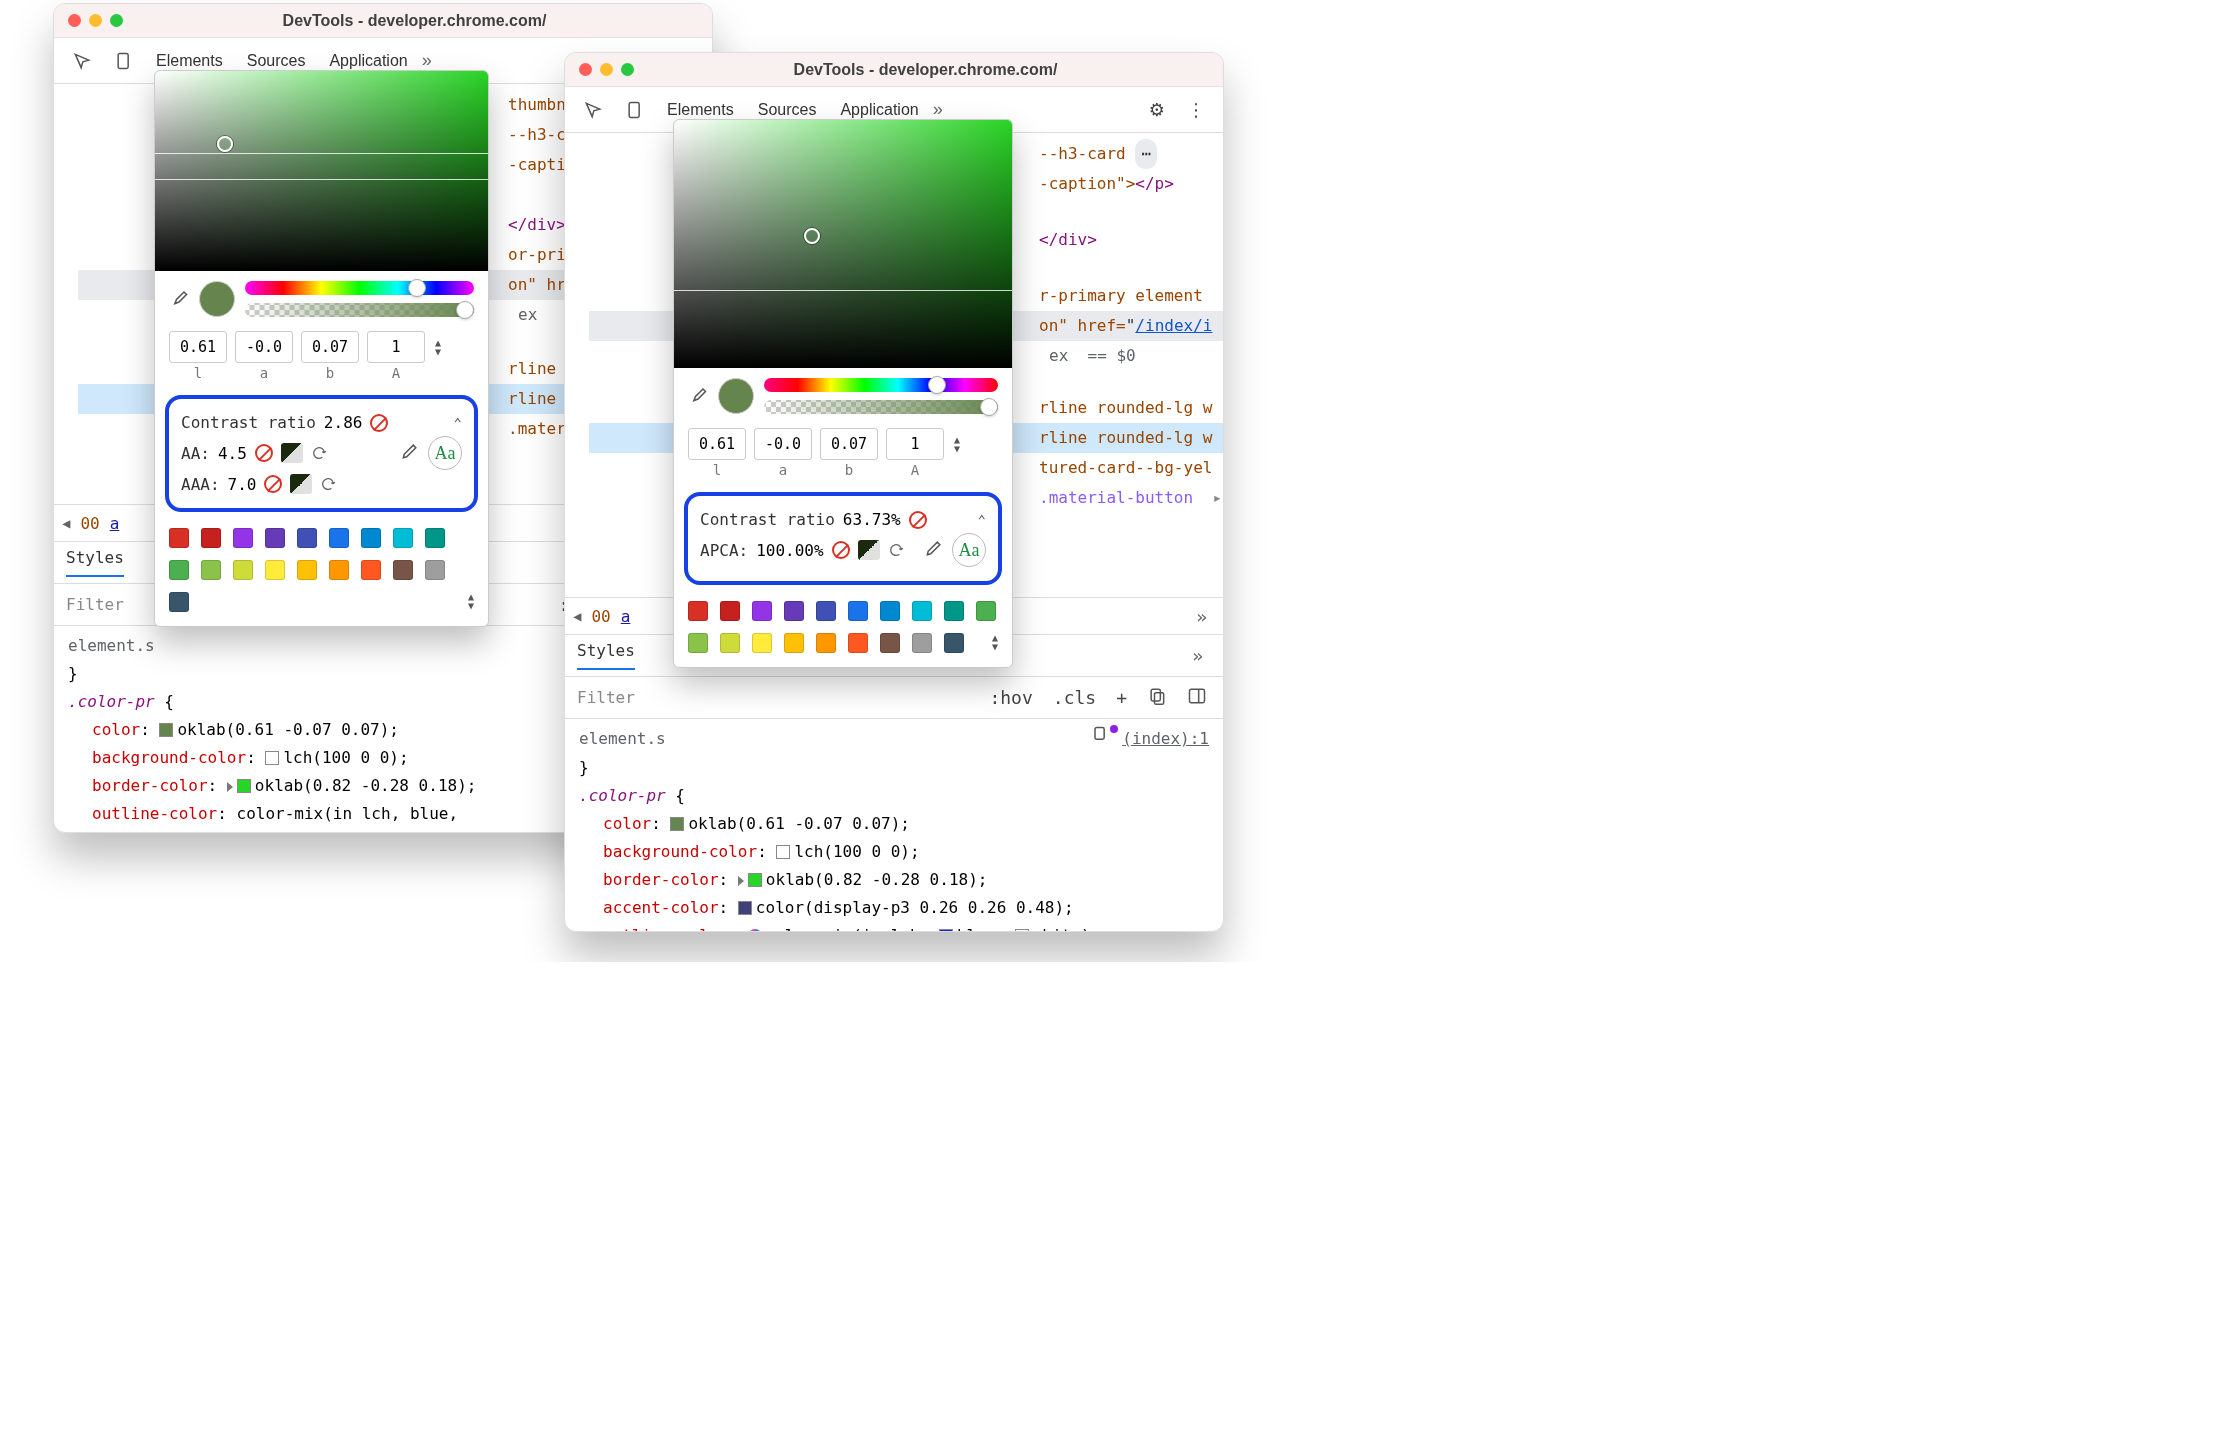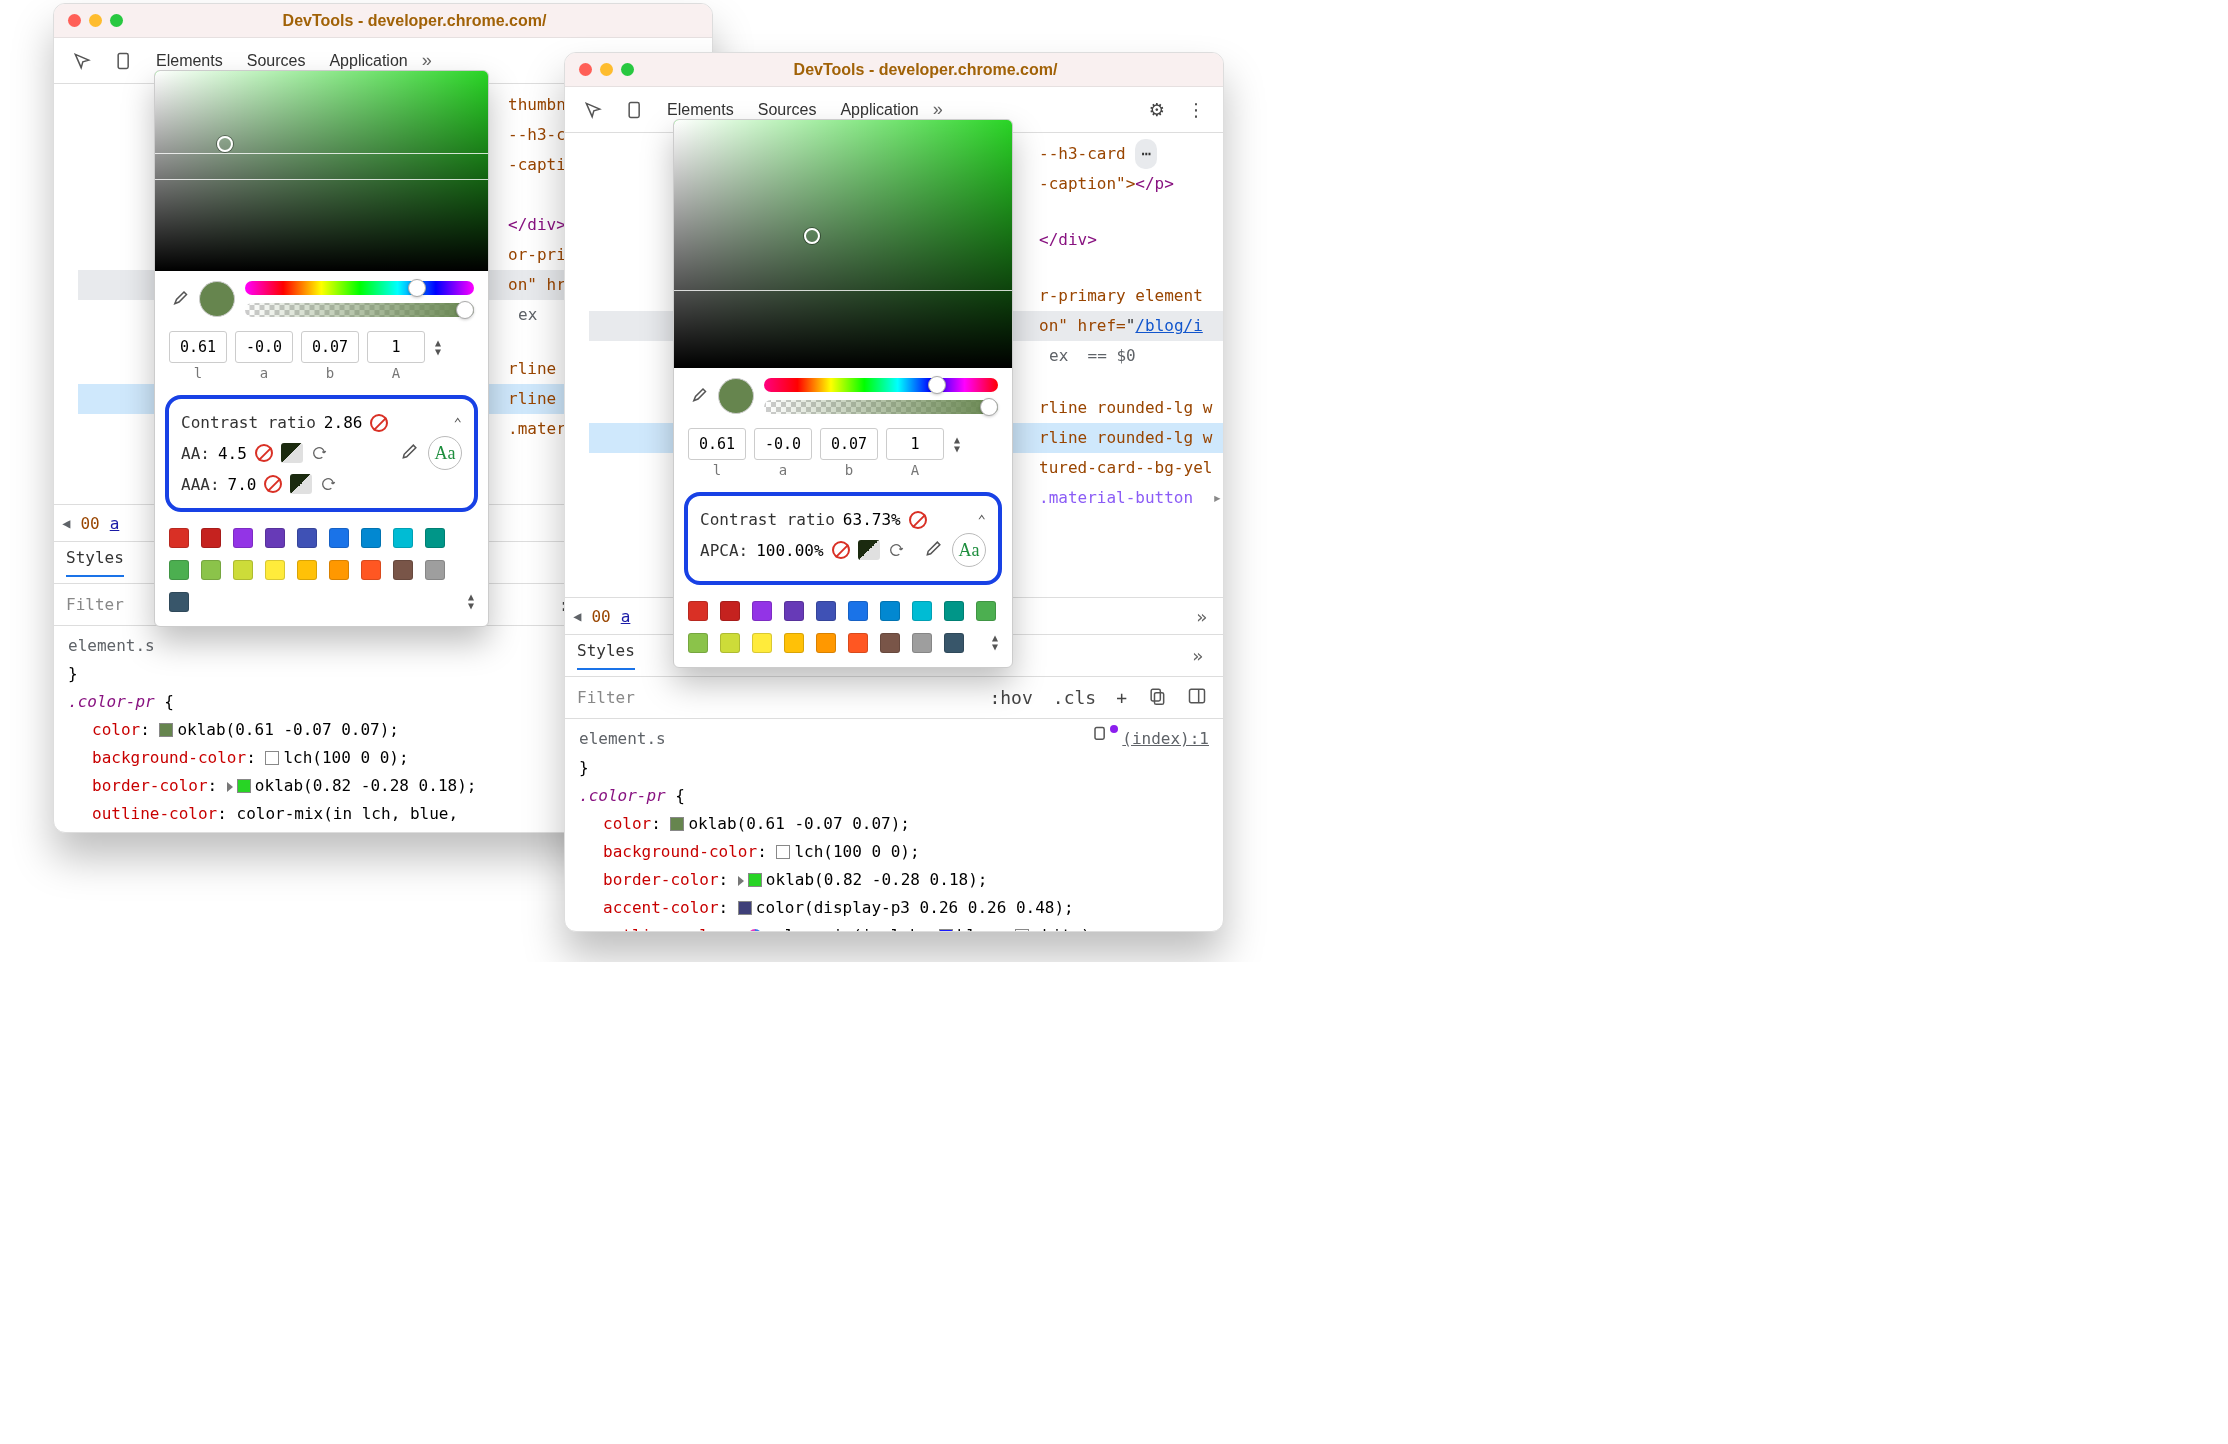--- a/index.html
+++ b/index.html
@@ -30,21 +30,21 @@
   }
   .dot { width: 13px; height: 13px; border-radius: 50%; }
   .dot.red { background: #ff5f57; }
   .dot.yellow { background: #febc2e; }
   .dot.green { background: #28c840; }
   .wtitle {
     flex: 1;
     text-align: center;
     font-size: 16px;
     font-weight: 600;
-    color: #a16207;
+    color: #404040;
   }
   .toolbar {
     height: 46px;
     border-bottom: 1px solid #ddd;
     display: flex;
     align-items: center;
     padding: 0 10px;
     gap: 6px;
     font-size: 16px;
   }
@@ -466,21 +466,21 @@
   </div>
 
   <div class="content">
     <div class="codearea">
       <div style="padding-left:450px;"><span class="attr">--h3-card</span> <span class="pill">⋯</span></div>
       <div style="padding-left:450px;"><span class="attr">-caption"&gt;</span><span class="tag">&lt;/p&gt;</span></div>
       <div style="height:26px;"></div>
       <div style="padding-left:450px;" class="tag"><span>&lt;/div&gt;</span></div>
       <div style="height:26px;"></div>
       <div style="padding-left:450px;"><span class="attr">r-primary</span><span class="attr"> element</span></div>
-      <div style="padding-left:450px; background:#e8eaed;"><span class="attr">on"</span> <span class="attr">href=</span>"<a class="url">/blog/i</a></div>
+      <div style="padding-left:450px; background:#e8eaed;"><span class="attr">on"</span> <span class="attr">href=</span>"<a class="url">/index/i</a></div>
       <div style="padding-left:460px;"><span class="grayline">ex</span>&nbsp;&nbsp;<span class="grayline">== $0</span></div>
       <div style="height:22px;"></div>
       <div style="padding-left:450px;"><span class="attr">rline rounded-lg w</span></div>
       <div style="padding-left:450px; background:#cfe8fc;"><span class="attr">rline rounded-lg w</span></div>
       <div style="padding-left:450px;"><span class="attr">tured-card--bg-yel</span></div>
       <div style="padding-left:450px;"><span style="color:#8b5cf6;">.material-button</span>&nbsp;&nbsp;<span style="color:#888;">▸</span></div>
     </div>
 
     <div style="position:absolute; left:0; right:0; top:464px;">
       <div class="breadcrumb">

